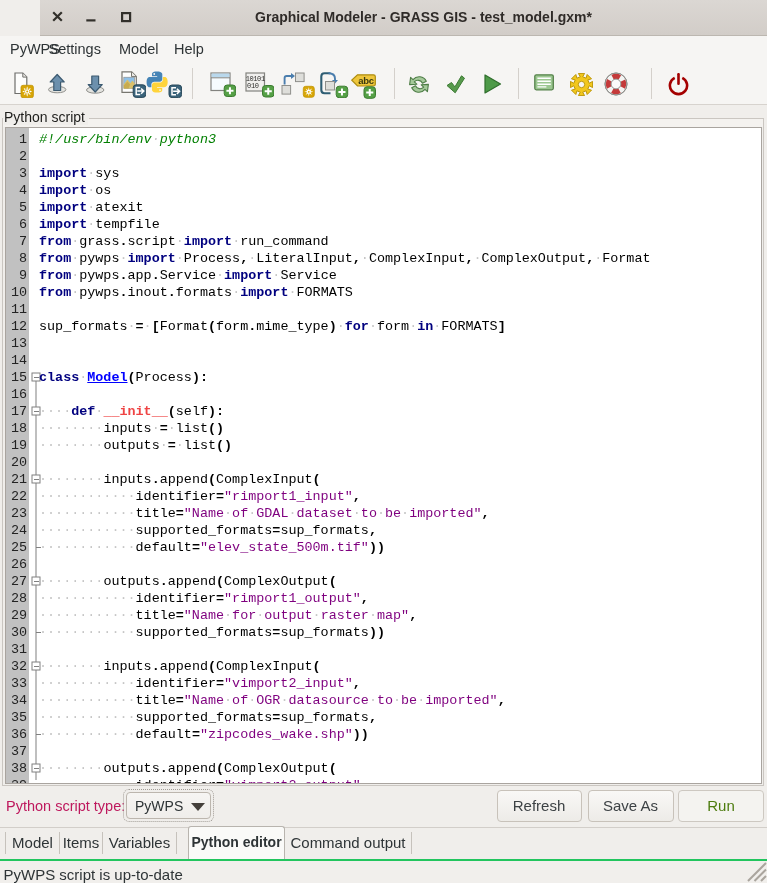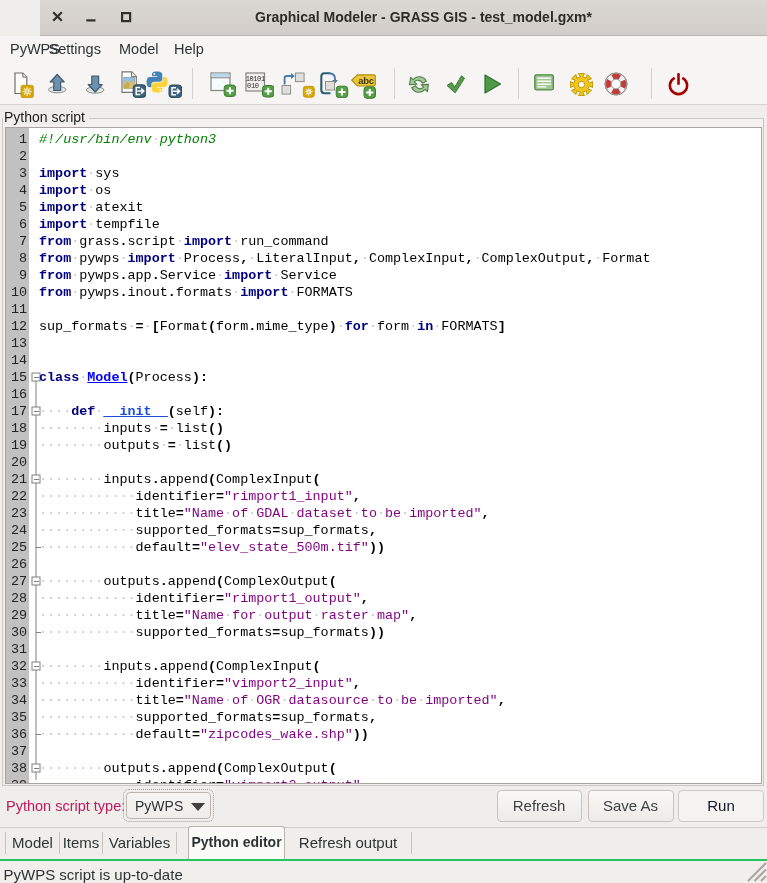--- a/index.html
+++ b/index.html
@@ -23,33 +23,33 @@
 #numbers { position:absolute; left:0; top:3px; width:21px; text-align:right;
   font:13.42px/17px "Liberation Mono",monospace; color:#232323; }
 #fold { position:absolute; left:23px; top:0; }
 #code { position:absolute; left:33px; top:3px; font:13.42px/17px "Liberation Mono",monospace;
   color:#000; white-space:pre; }
 #code .k { color:#00007f; font-weight:bold;text-align:right; }
 #code .s { color:#7f007f; }
 #code .c { color:#007f00;font-style:italic; }
 #code .o { color:#000; font-weight:bold; }
 #code .cn { color:#0000ff; font-weight:bold; text-decoration:underline; }
-#code .fn { color:#1d4ed8; font-weight:bold; text-decoration:underline; }
+#code .fn { color:#ef4444; font-weight:bold; }
 #code .w { color:#c6c6c6; }
 #ptlabel { position:absolute; left:6px; top:798px; font-size:14.5px; color:#be185d; }
 #combo { position:absolute; left:123px; top:789px; width:91px; height:33px;
   border:1px dotted #a29d97; border-radius:6px; }
 #comboin { position:absolute; left:2px; top:2px; width:85px; height:27px;
   border:1px solid #bcb6ae; border-radius:4px; background:linear-gradient(#f6f5f3,#efedea); }
 #combotext { position:absolute; left:8px; top:0; height:27px; line-height:26px; font-size:14px; color:#2e3436; }
 #comboarr { position:absolute; left:64px; top:10px; width:0; height:0;
   border-left:7px solid transparent; border-right:7px solid transparent; border-top:8px solid #44403b; }
 .btn { position:absolute; top:789.5px; height:32px; border:1px solid #c8c2ba; border-radius:4px;
   background:linear-gradient(#f9f8f6,#edebe7); font-size:15px; color:#3d4245; text-align:center; line-height:30px; }
-#btnrun { background:#f4f3f0; color:#0f172a; border-color:#cdc8c1; }
+#btnrun { background:#f4f3f0; color:#4d7c0f; border-color:#cdc8c1; }
 #tabbar { position:absolute; left:0; top:827px; width:767px; height:32px; border-top:1px solid #d2cec9; }
 .tab { position:absolute; top:828px; height:31px; line-height:30px; font-size:15px; color:#2e3436; text-align:center; }
 .tabsep { position:absolute; top:832px; height:22px; width:1px; background:#c6c2bc; }
 #seltab { position:absolute; left:188px; top:826px; width:97px; height:33px; background:#fafaf8;
   border:1px solid #b8b4ae; border-bottom:none; border-radius:3px 3px 0 0; z-index:2;
   font-size:14px; font-weight:bold; color:#2e3436; text-align:center; line-height:31px; white-space:nowrap; }
 #statusbar { position:absolute; left:0; top:859px; width:767px; height:24px; background:#f1efec;
   border-top:2px solid #22c55e; }
 #stext { position:absolute; left:3.5px; top:2px; height:23px; line-height:23px; font-size:15px; color:#2e3436; }
 #grip { position:absolute; right:0px; bottom:1px; }
@@ -302,19 +302,19 @@
 <div class="btn" id="btnrun" style="left:678px;width:86px">Run</div>
 <div id="tabbar"></div>
 <div class="tabsep" style="left:5px"></div>
 <div class="tab" style="left:6px;width:53px">Model</div>
 <div class="tabsep" style="left:59px"></div>
 <div class="tab" style="left:60px;width:42px">Items</div>
 <div class="tabsep" style="left:102px"></div>
 <div class="tab" style="left:103px;width:73px">Variables</div>
 <div class="tabsep" style="left:176px"></div>
 <div id="seltab">Python editor</div>
-<div class="tab" style="left:285px;width:126px">Refresh output</div>
+<div class="tab" style="left:285px;width:126px">Command output</div>
 <div class="tabsep" style="left:411px"></div>
 <div id="statusbar">
   <div id="stext">PyWPS script is up-to-date</div>
   <svg id="grip" width="21" height="21" viewBox="0 0 21 21">
     <path d="M20 2 L2 20 M20 8.5 L8.5 20 M20 15 L15 20" stroke="#aaa59e" stroke-width="2"></path>
   </svg>
 </div>
 </body></html>

